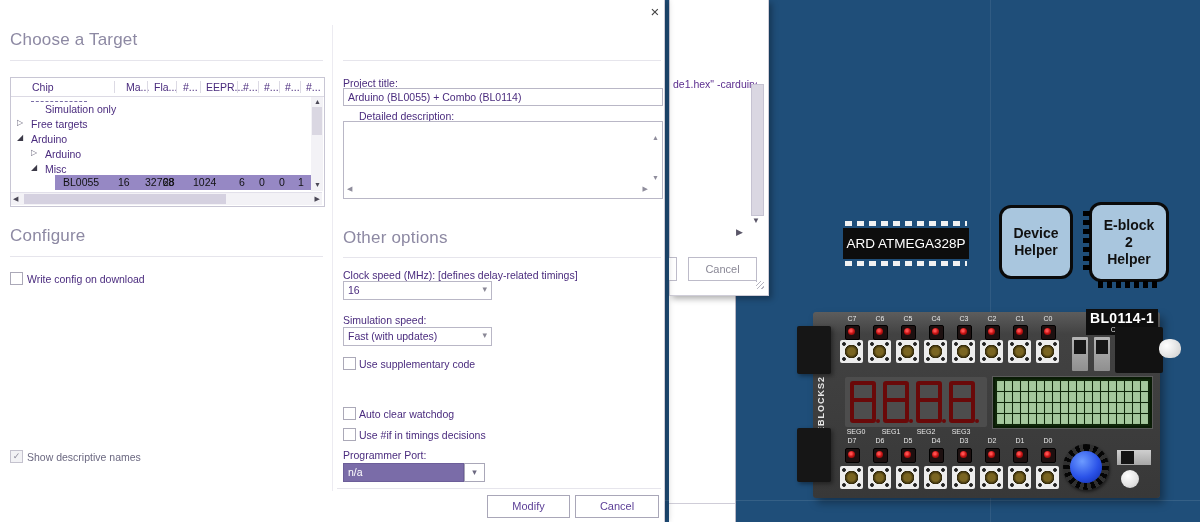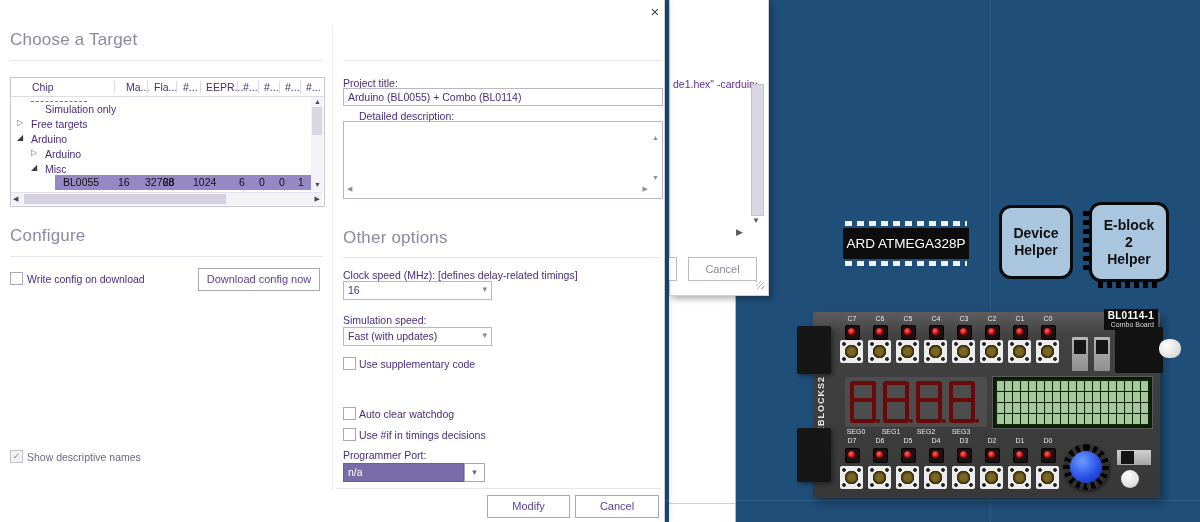--- a/index.html
+++ b/index.html
@@ -55,21 +55,21 @@
   .vsb{left:300px;top:19px;width:12px;height:94px;background:#F3F2F6;}
   .vsb-thumb{left:1px;top:10px;width:10px;height:28px;background:#DAD7E2;position:absolute;}
   .hsb{left:0px;top:114px;width:311px;height:12px;background:#F3F2F6;border-top:1px solid #E2E0EA;}
   .hsb-thumb{position:absolute;left:13px;top:1px;width:202px;height:10px;background:#D5D1E0;}
   .sb-arr{position:absolute;font-size:7px;color:#4b4856;}
   
   .board{left:813px;top:312px;width:347px;height:186px;border-radius:3px;
      background:linear-gradient(180deg,#5d5d5d 0,#424242 22px,#383838 100%);
      box-shadow:4px 5px 8px rgba(0,0,0,.35);}
   .board-label{position:absolute;right:2px;top:-3px;background:#0e0e0e;color:#fff;padding:1px 4px 2px;text-align:right;}
-  .board-label .l1{font-size:10px;font-weight:bold;letter-spacing:.3px;}
+  .board-label .l1{font-size:14px;font-weight:bold;letter-spacing:.3px;}
   .board-label .l2{font-size:7px;color:#ddd;}
   .brand{position:absolute;left:3px;top:64px;writing-mode:vertical-rl;transform:rotate(180deg);
      color:#e6e6e6;font-size:9px;font-weight:bold;letter-spacing:1px;}
   .conn-l{position:absolute;left:-16px;width:34px;background:#161616;border-radius:2px;box-shadow:2px 2px 4px rgba(0,0,0,.4);}
   .conn-r{position:absolute;left:302px;top:15px;width:48px;height:46px;background:#121212;border-radius:2px;}
   .jack{position:absolute;left:346px;top:27px;width:22px;height:19px;border-radius:45%;
      background:radial-gradient(circle at 35% 35%,#ffffff,#d9d9d9 75%,#c0c0c0);}
   .pin-label{position:absolute;width:24px;text-align:center;color:#e8e8e8;font-size:7px;}
   .led{position:absolute;width:13px;height:13px;border-radius:2px;background:#1d1010;border:1px solid #000;}
   .led::after{content:"";position:absolute;left:2px;top:2px;width:7px;height:7px;border-radius:50%;
@@ -386,21 +386,20 @@
         <div class="hsb-thumb"></div>
         <div class="sb-arr" style="right:2px;top:2px;">▶</div>
       </div>
     </div>
 
     <div class="abs h1" style="left:10px;top:226px;">Configure</div>
     <div class="abs divider" style="left:10px;top:256px;width:313px;"></div>
 
     <div class="abs checkbox" style="left:10px;top:272px;"></div>
     <div class="abs lbl" style="left:27px;top:273px;">Write config on download</div>
-    <div class="abs btn" style="left:198px;top:268px;width:120px;height:21px;line-height:21px;">Download config now</div>
 
     <div class="abs checkbox checked" style="left:10px;top:450px;">✓</div>
     <div class="abs lbl" style="left:27px;top:451px;color:#6B6880;">Show descriptive names</div>
 
     <div class="abs divider" style="left:343px;top:60px;width:318px;"></div>
 
     <div class="abs lbl" style="left:343px;top:77px;">Project title:</div>
     <div class="abs input" style="left:343px;top:88px;width:310px;height:16px;">Arduino (BL0055) + Combo (BL0114)</div>
 
     <div class="abs lbl" style="left:343px;top:110px;padding-left:16px;">Detailed description:</div>

